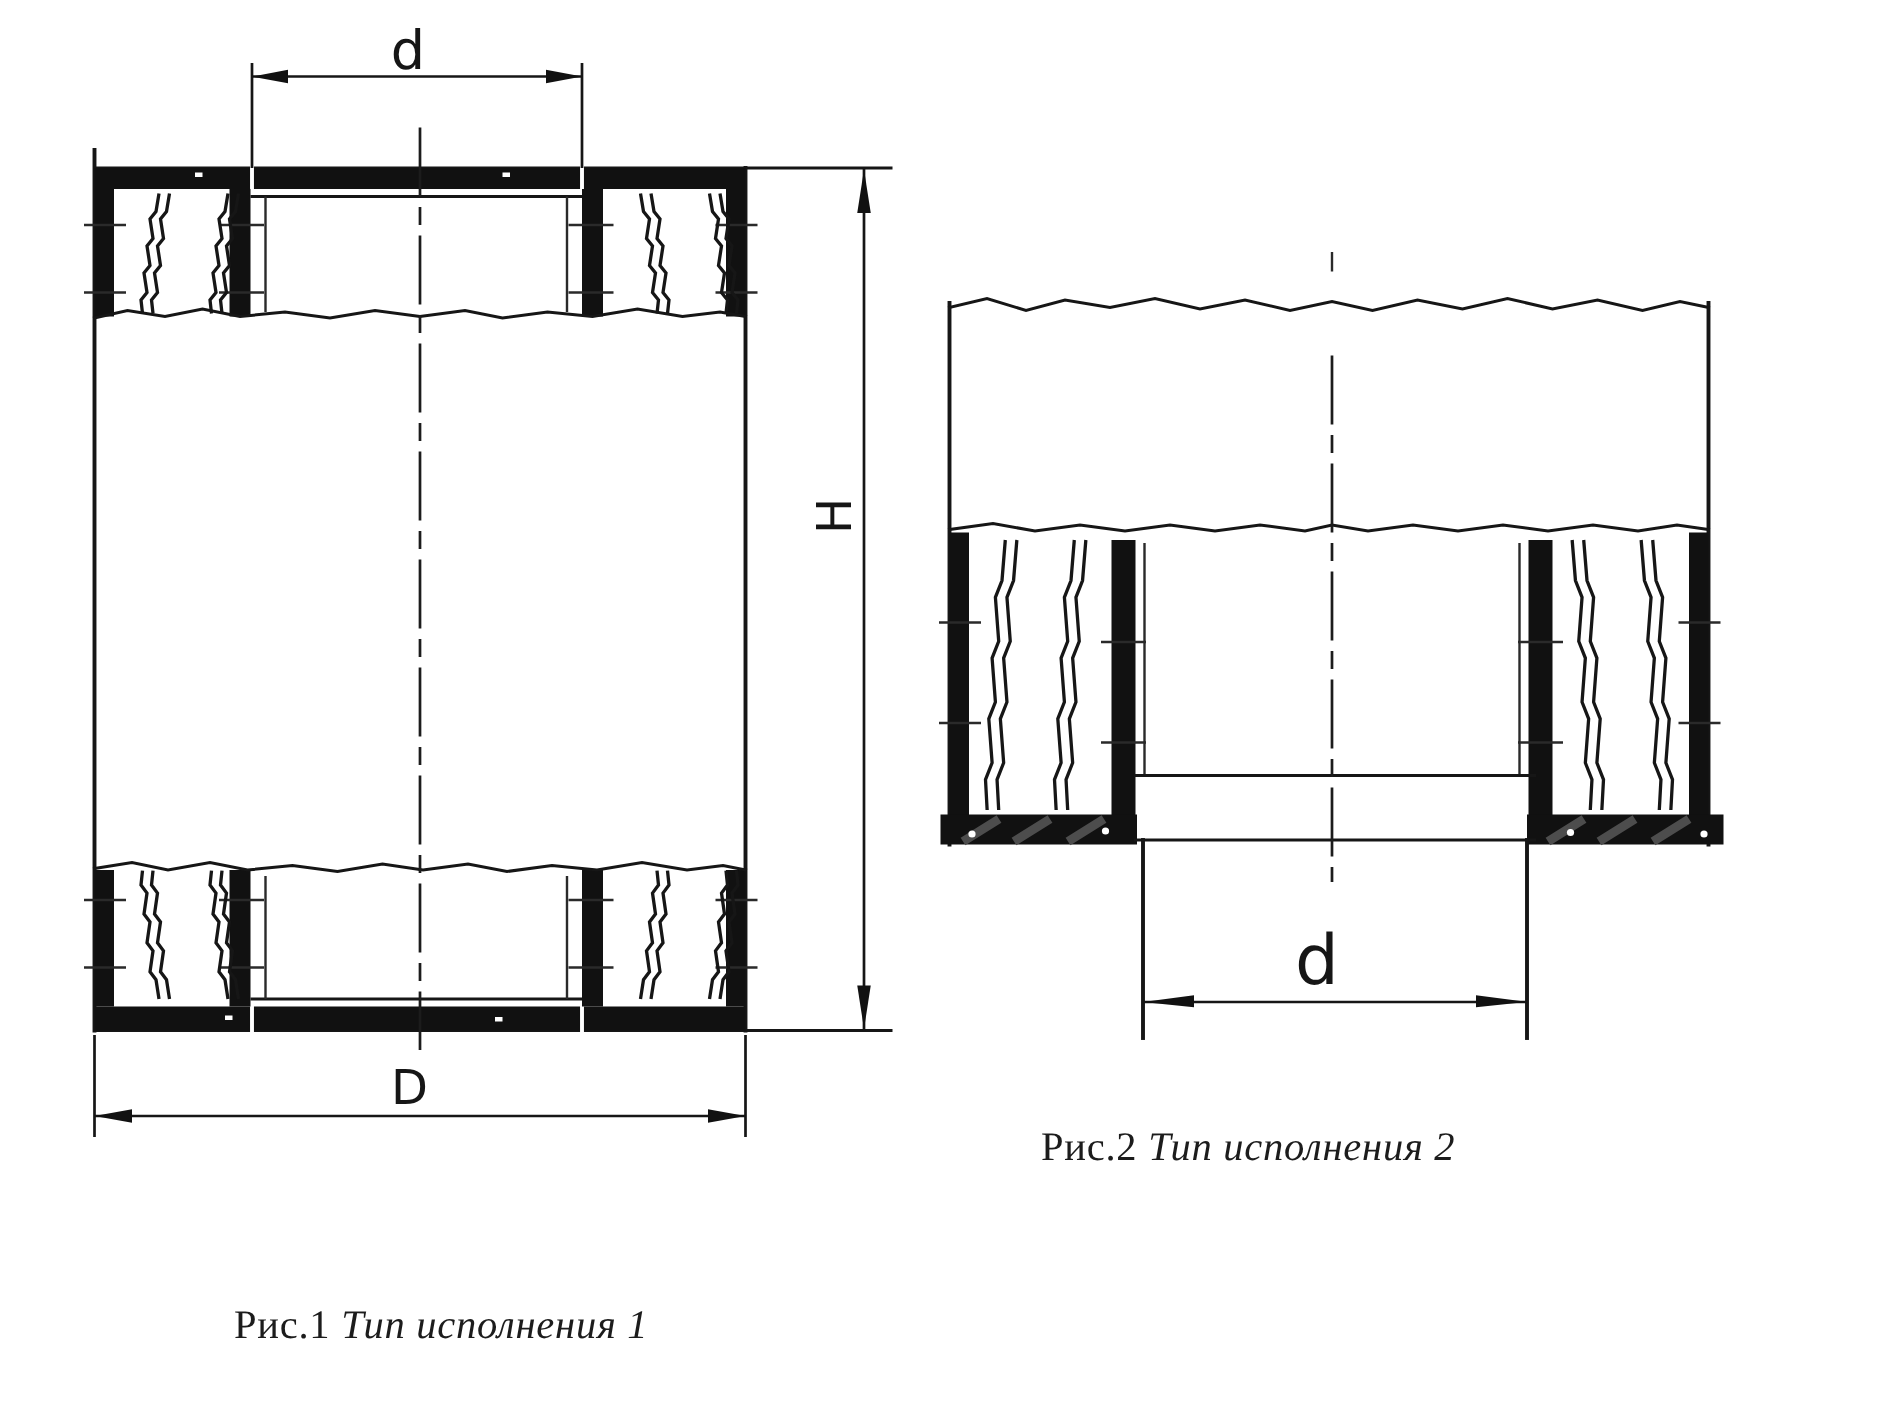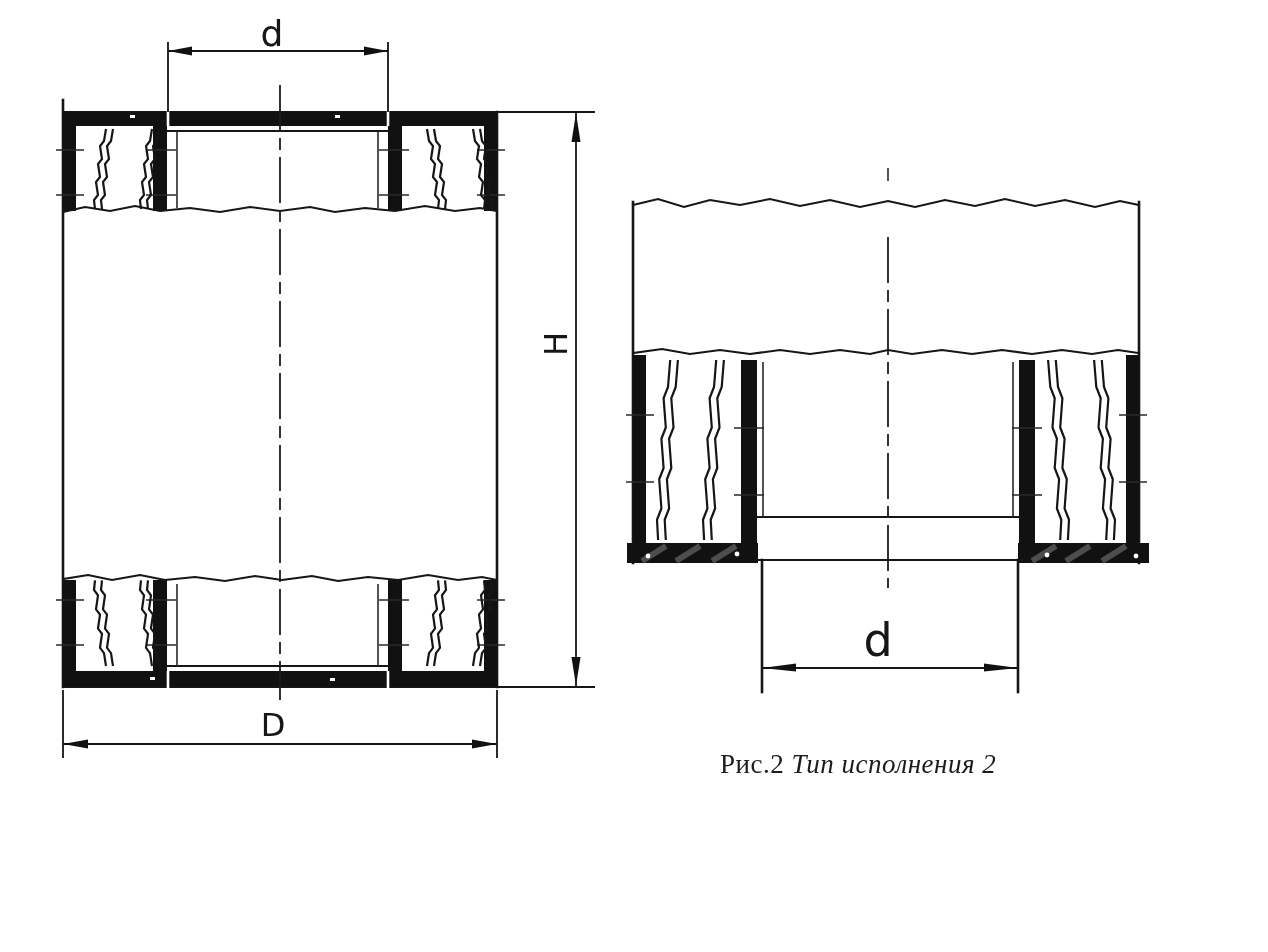--- a/index.html
+++ b/index.html
@@ -184,21 +184,25 @@
         <text class="dimtext" x="878" y="656" font-size="46" text-anchor="middle">d</text>
       </g>
 
       <g>
         <path class="ln-thin" d="M888 168 V181"></path>
         <path class="center" d="M888 237 V588"></path>
       </g>
     </g>
   </svg>
 
-
-  <div class="caption" style="left:720px; top:746px;">
+  <div class="caption" style="left:156px; top:868px;">
+    <span>Рис.1</span>
+    <span class="ital">Тип исполнения 1</span>
+  </div>
+
+  <div class="caption" style="left:694px; top:746px;">
     <div class="cap-line">
       <span>Рис.2</span>
       <span class="ital">Тип исполнения 2</span>
     </div>
   </div>
 
 </div>
 
 </body></html>

